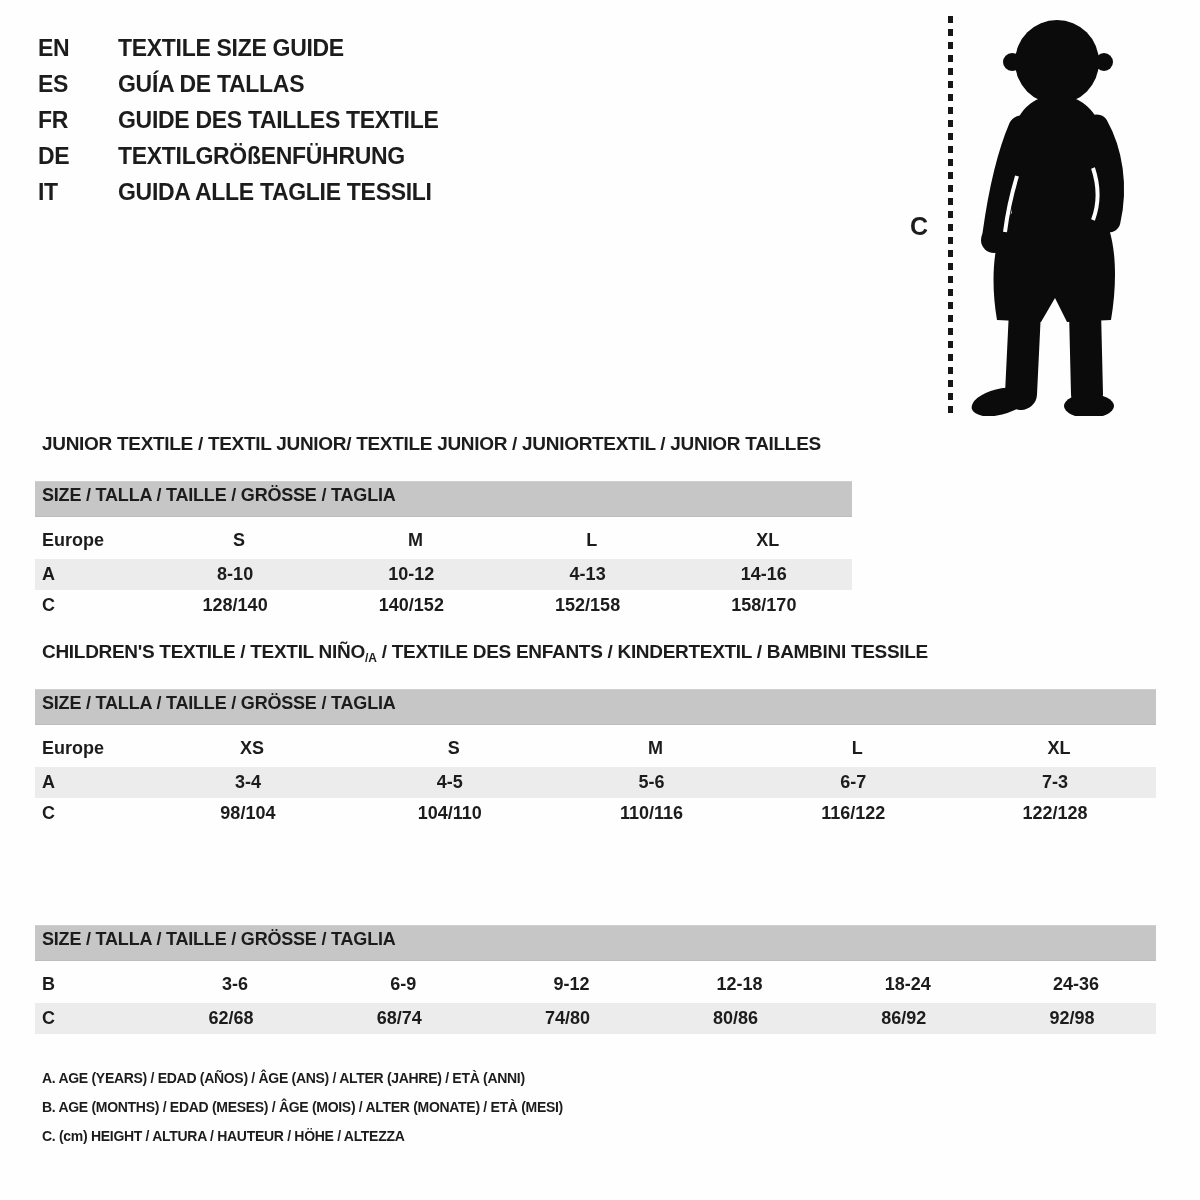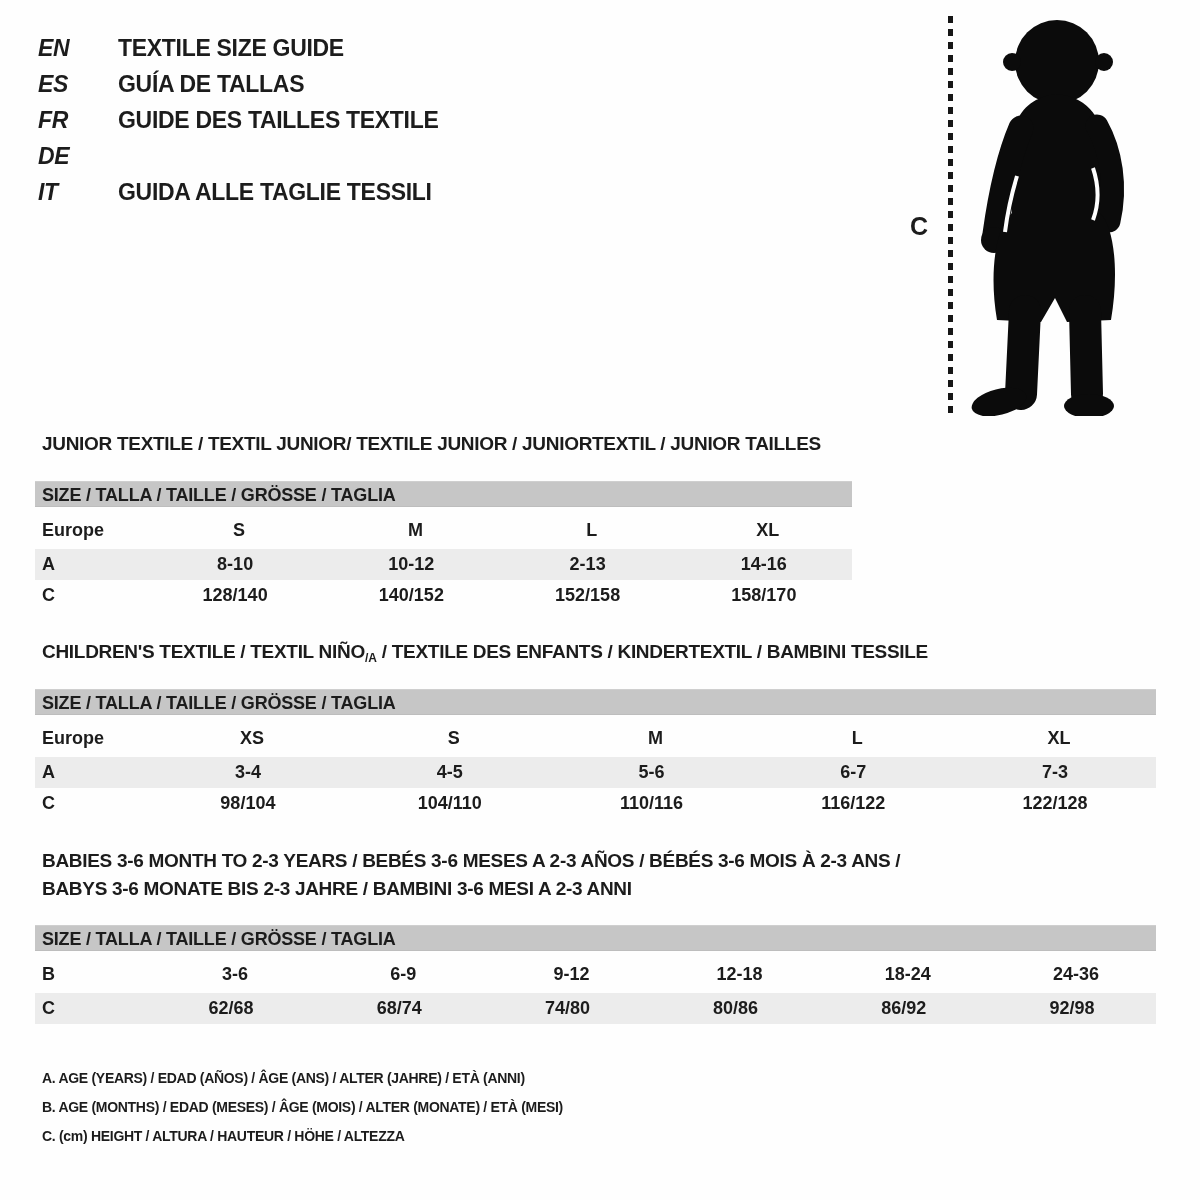--- a/index.html
+++ b/index.html
@@ -12,21 +12,21 @@
   .page{
     position:relative;width:1200px;height:1200px;overflow:hidden;
     background:var(--page-bg);
     font-family:"Liberation Sans", sans-serif;
     font-weight:bold;color:var(--text);
   }
 
   
   .lang-list{position:absolute;left:38px;top:30px;}
   .lang-row{display:flex;height:36px;align-items:center;font-size:23px;letter-spacing:-0.3px;}
-  .lang-code{width:80px;flex:0 0 80px;font-style:italic;}
+  .lang-code{width:80px;flex:0 0 80px;}
 
   
   .measure-line{
     position:absolute;left:948px;top:16px;width:5px;height:400px;
     background:repeating-linear-gradient(to bottom,#161616 0 7px,transparent 7px 13px);
   }
   .figure-label{position:absolute;left:910px;top:212px;font-size:25px;}
   .toddler{position:absolute;left:965px;top:16px;}
 
   
@@ -35,21 +35,21 @@
   .heading-children{left:42px;top:641px;text-align:right;}
   .heading-babies{left:42px;top:847px;line-height:27.5px;}
   .subscript{font-size:12px;vertical-align:-4px;letter-spacing:0;}
 
   
   .size-table{position:absolute;left:35px;}
   .table-junior{top:481px;width:817px;}
   .table-children{top:689px;width:1121px;}
   .table-babies{top:925px;width:1121px;}
   .size-bar{
-    height:26px;line-height:26px;background:var(--bar-bg);
+    height:36px;line-height:26px;background:var(--bar-bg);
     padding-left:7px;font-size:18px;letter-spacing:-0.2px;margin-bottom:5px;
     border-top:1px solid #cfcfcf;border-bottom:1px solid #bdbdbd;box-sizing:border-box;
   }
   .trow{display:flex;align-items:center;height:31px;font-size:18px;}
   .size-table .trow:nth-child(2){height:37px;gap:8px;}
   .size-table .trow:nth-child(3){background:var(--row-shade);}
   .tlabel{width:112px;flex:0 0 112px;padding-left:7px;box-sizing:border-box;}
   .tcell{flex:1;text-align:center;}
 
   
@@ -68,20 +68,21 @@
     <div class="lang-row">
       <span class="lang-code">ES</span>
       <span class="lang-title">GUÍA DE TALLAS</span>
     </div>
     <div class="lang-row">
       <span class="lang-code">FR</span>
       <span class="lang-title">GUIDE DES TAILLES TEXTILE</span>
     </div>
     <div class="lang-row">
       <span class="lang-code">DE</span>
+      <span class="lang-title">TEXTILGRÖßENFÜHRUNG</span>
     </div>
     <div class="lang-row">
       <span class="lang-code">IT</span>
       <span class="lang-title">GUIDA ALLE TAGLIE TESSILI</span>
     </div>
   </div>
 
   <div class="measure-line"></div>
   <div class="figure-label">C</div>
   <svg class="toddler" width="172" height="400" viewBox="0 0 172 400" xmlns="http://www.w3.org/2000/svg">
@@ -117,21 +118,21 @@
         <span class="tlabel">Europe</span>
         <span class="tcell">S</span>
         <span class="tcell">M</span>
         <span class="tcell">L</span>
         <span class="tcell">XL</span>
       </div>
       <div class="trow">
         <span class="tlabel">A</span>
         <span class="tcell">8-10</span>
         <span class="tcell">10-12</span>
-        <span class="tcell">2-13</span>
+        <span class="tcell">4-13</span>
         <span class="tcell">14-16</span>
       </div>
       <div class="trow">
         <span class="tlabel">C</span>
         <span class="tcell">128/140</span>
         <span class="tcell">140/152</span>
         <span class="tcell">152/158</span>
         <span class="tcell">158/170</span>
       </div>
     </div>
@@ -160,24 +161,20 @@
       <div class="trow">
         <span class="tlabel">C</span>
         <span class="tcell">98/104</span>
         <span class="tcell">104/110</span>
         <span class="tcell">110/116</span>
         <span class="tcell">116/122</span>
         <span class="tcell">122/128</span>
       </div>
     </div>
 
-  <div class="section-heading heading-babies">
-    <div>BABIES 3-6 MONTH TO 2-3 YEARS / BEBÉS 3-6 MESES A 2-3 AÑOS / BÉBÉS 3-6 MOIS À 2-3 ANS /</div>
-    <div>BABYS 3-6 MONATE BIS 2-3 JAHRE / BAMBINI 3-6 MESI A 2-3 ANNI</div>
-  </div>
   <div class="size-table table-babies">
       <div class="size-bar">SIZE / TALLA / TAILLE / GRÖSSE / TAGLIA</div>
       <div class="trow">
         <span class="tlabel">B</span>
         <span class="tcell">3-6</span>
         <span class="tcell">6-9</span>
         <span class="tcell">9-12</span>
         <span class="tcell">12-18</span>
         <span class="tcell">18-24</span>
         <span class="tcell">24-36</span>

